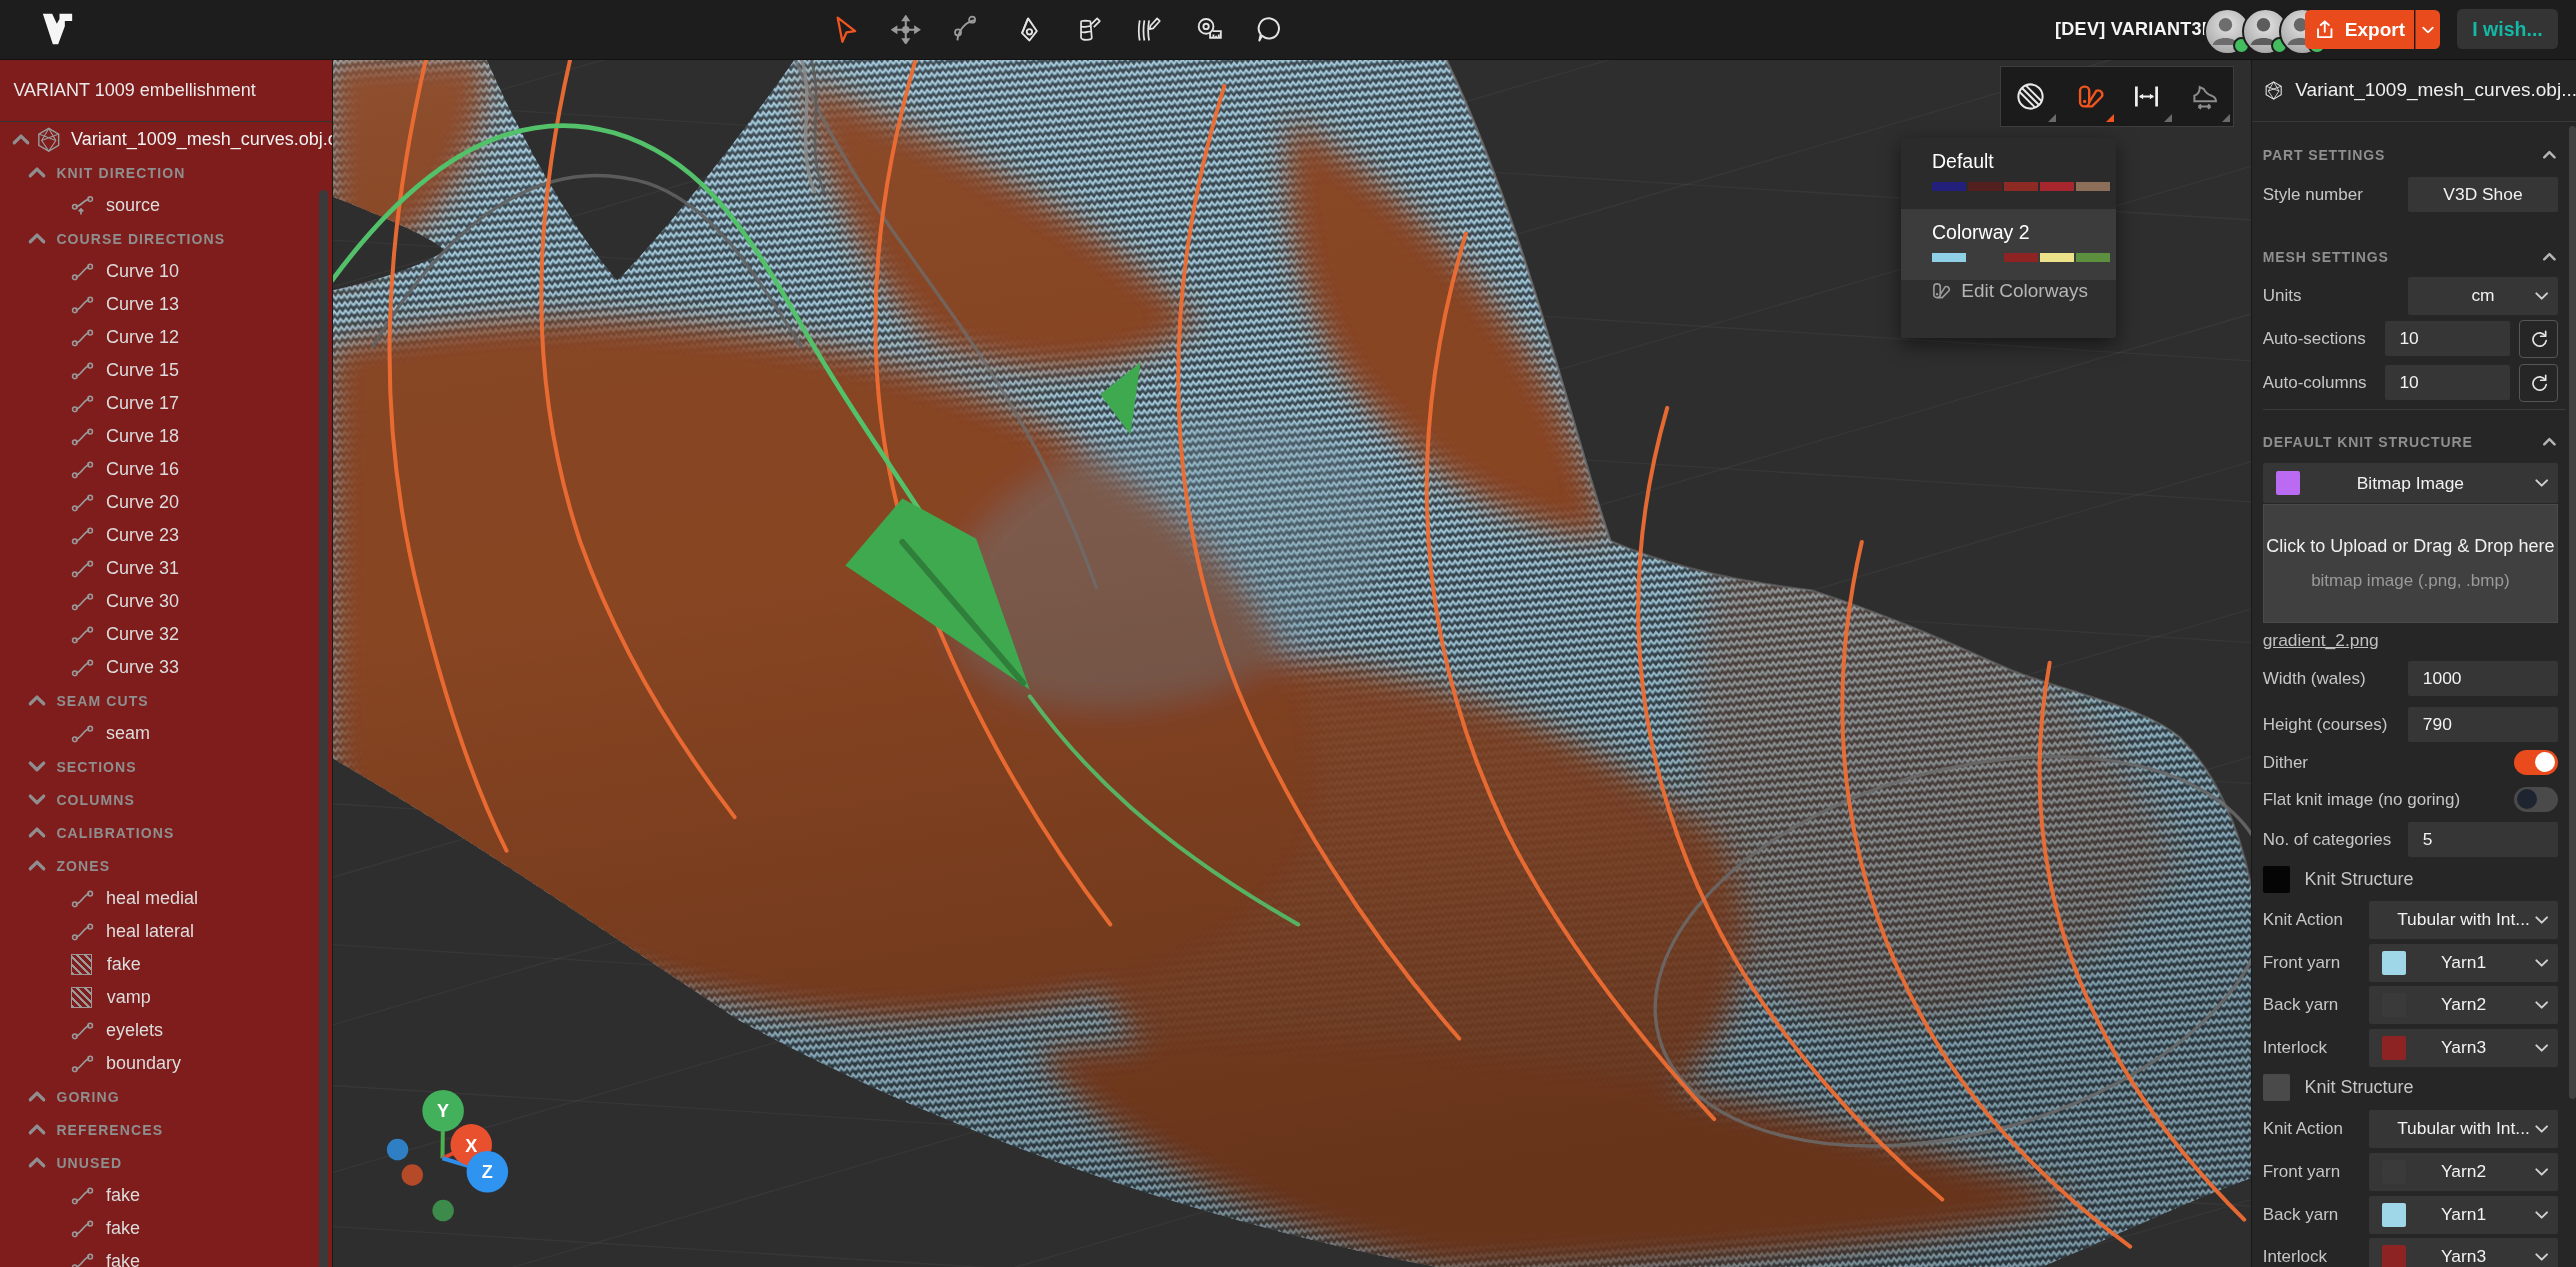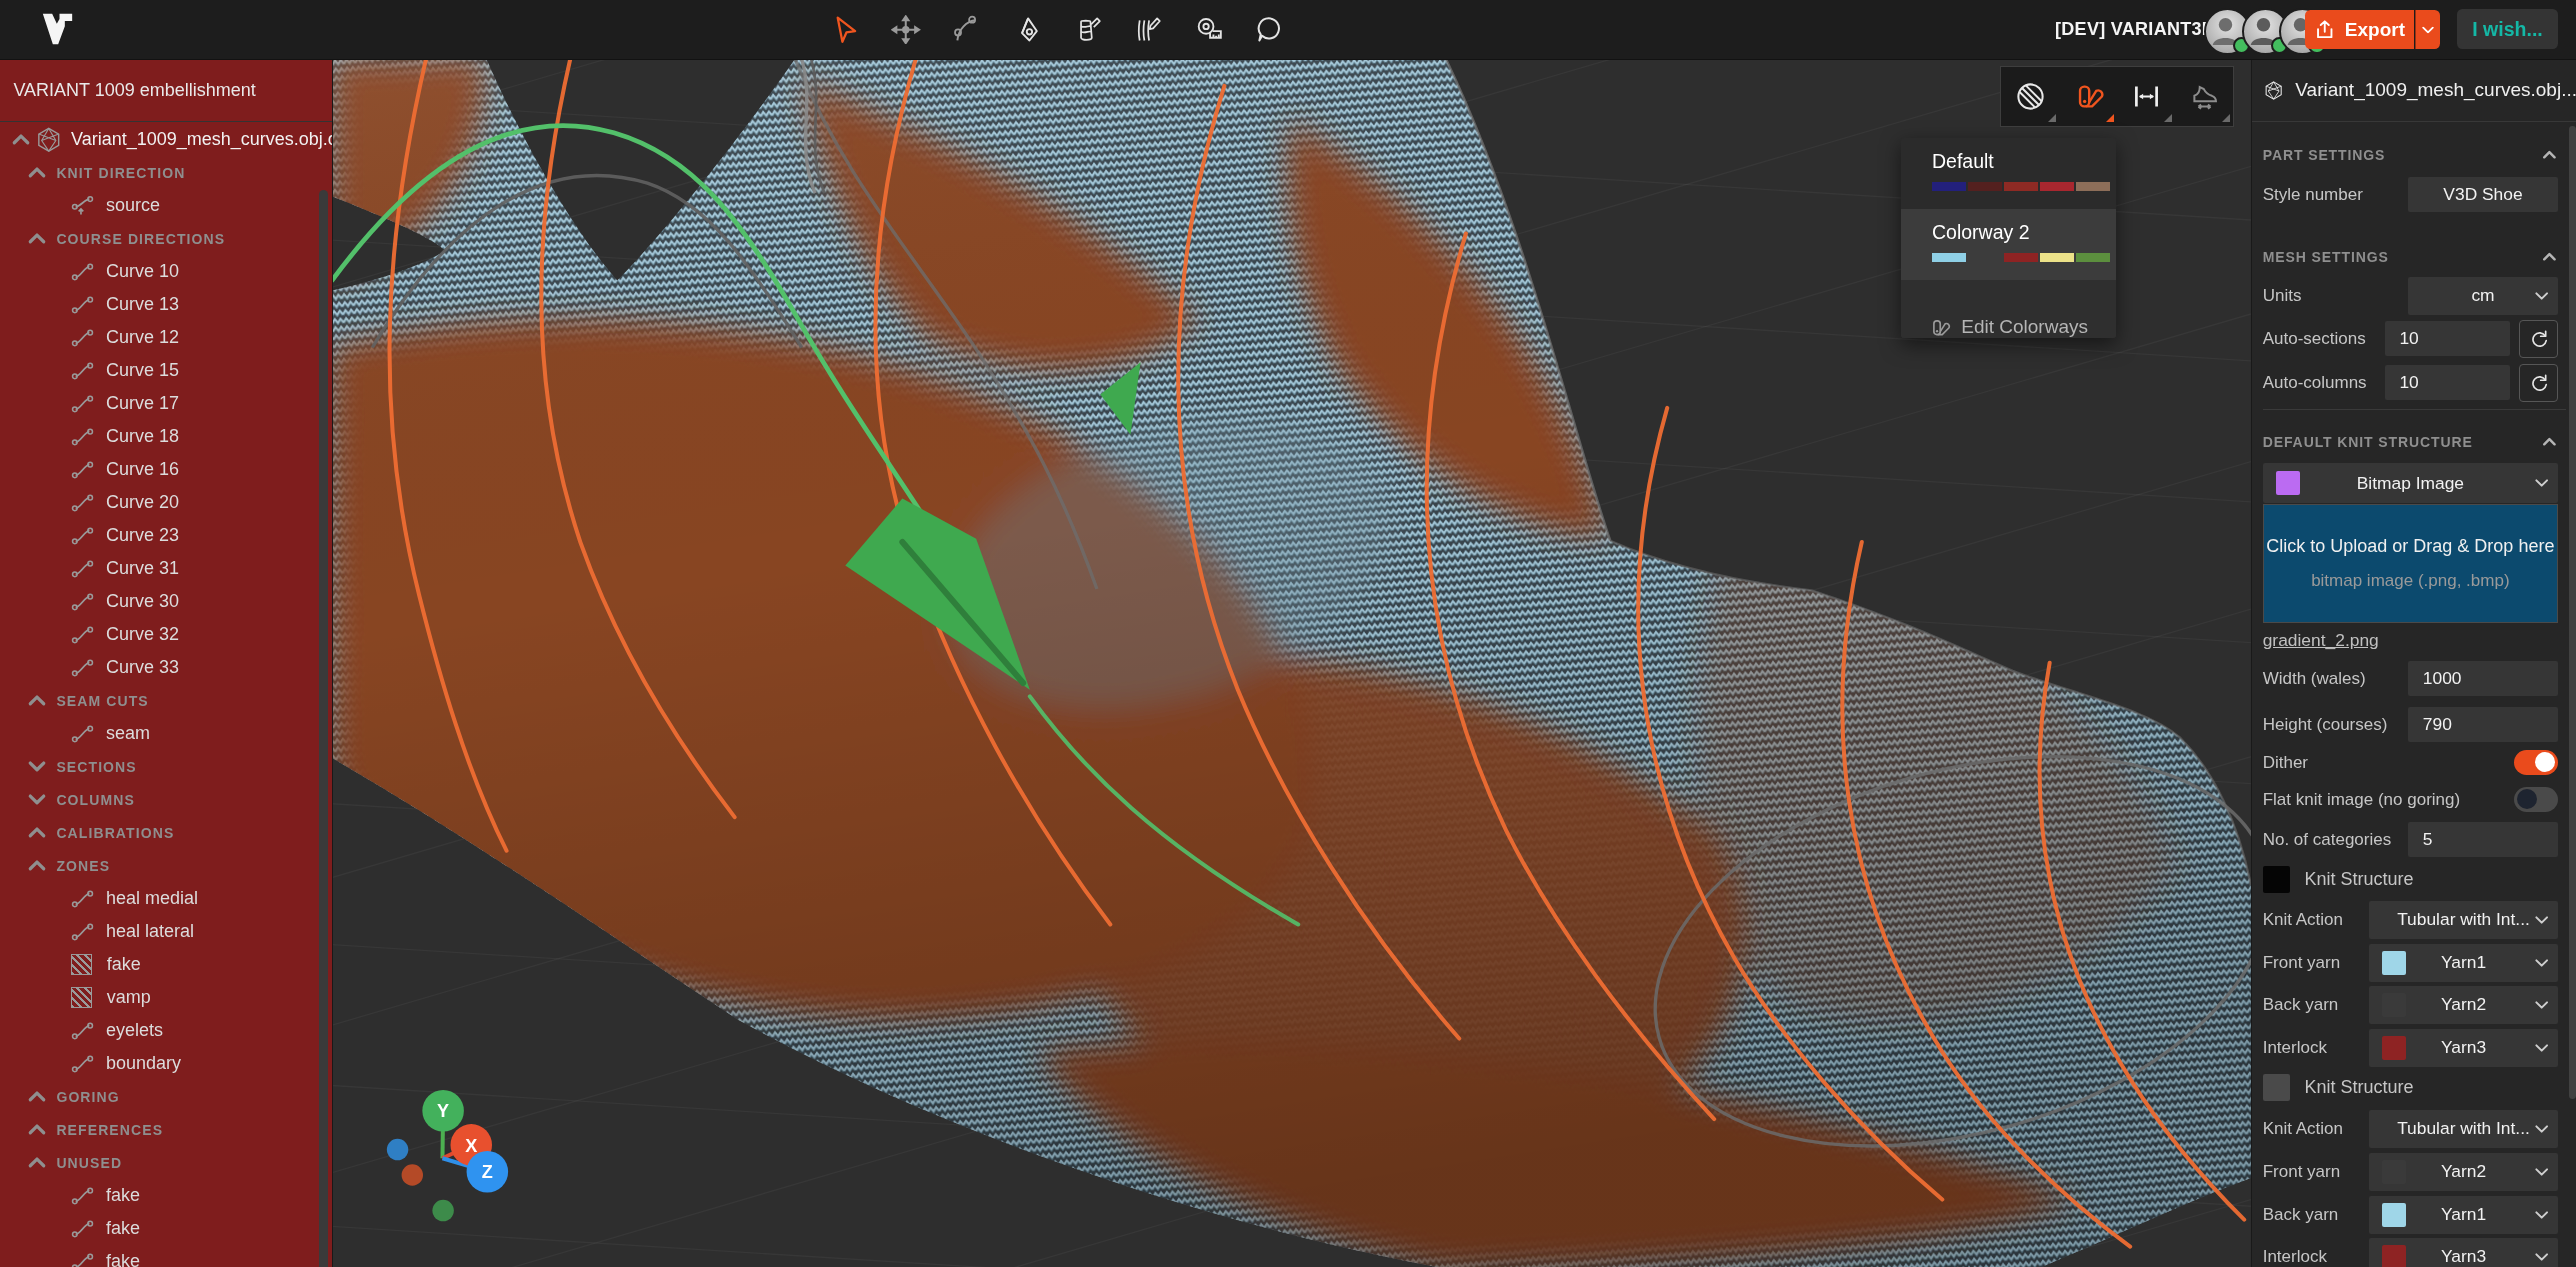--- a/index.html
+++ b/index.html
@@ -38,21 +38,21 @@
   #vp-toolbar{position:absolute;left:1668px;top:6.7px;width:232px;height:59px;background:#1b1b1b;border:1.3px solid #3e3e3e;display:flex;z-index:10;}
   .vtool{flex:1;position:relative;display:flex;align-items:center;justify-content:center;cursor:pointer;}
   .vtool .corner{position:absolute;right:3.4px;bottom:3.4px;width:0;height:0;border-left:8.7px solid transparent;border-bottom:8.7px solid #6a6a6a;}
   .vtool.active .corner{border-bottom-color:#f0551f;}
   #colorway-menu{position:absolute;left:1569px;top:79px;width:215px;background:#2b2b2b;border-radius:2.7px;box-shadow:0 6.7px 20px rgba(0,0,0,.5);z-index:11;overflow:hidden;}
   .cw-item{height:71px;padding:12px 0 0 31px;box-sizing:border-box;cursor:pointer;}
   .cw-item.selected{background:#3c3c3c;}
   .cw-name{color:#fff;font-size:19.5px;}
   .cw-strip{display:flex;gap:2px;margin-top:9.4px;}
   .cw-strip span{width:34px;height:8.7px;display:block;}
-  #cw-edit{height:58px;background:#2f2f2f;display:flex;align-items:flex-end;justify-content:center;gap:10.7px;color:#b5b5b5;font-size:19px;cursor:pointer;}
+  #cw-edit{height:58px;background:#2f2f2f;display:flex;align-items:flex-start;justify-content:center;gap:10.7px;color:#b5b5b5;font-size:19px;cursor:pointer;}
   #gizmo{position:absolute;left:40px;top:974px;z-index:9;}
   
   #panel{position:absolute;left:2251px;top:59px;width:325px;height:1209px;background:#262626;border-left:1.3px solid #191919;z-index:40;overflow:hidden;}
   #panel-header{position:absolute;left:0;top:0;width:100%;height:63px;border-bottom:1.3px solid #383838;display:flex;align-items:center;gap:12px;padding-left:12px;box-sizing:border-box;color:#f0f0f0;font-size:19px;}
   .sec-head{position:absolute;left:10.7px;right:20px;height:35px;display:flex;align-items:center;justify-content:space-between;color:#8f8f8f;font-size:14px;font-weight:bold;letter-spacing:0.9px;cursor:pointer;}
   .sec-head svg{color:#b5b5b5;}
   .prow{position:absolute;left:10.7px;right:19px;height:35px;display:flex;align-items:center;justify-content:space-between;}
   .plabel{color:#c6c6c6;font-size:17px;}
   .pinput{background:#363636;height:35px;border-radius:2px;color:#f2f2f2;font-size:17.4px;display:flex;align-items:center;padding-left:14.8px;box-sizing:border-box;cursor:text;}
   .w224{width:150px;}
@@ -60,21 +60,21 @@
   .sel{background:#363636;height:38px;border-radius:2px;color:#f2f2f2;font-size:17.4px;display:flex;align-items:center;justify-content:center;position:relative;cursor:pointer;}
   .sel .chev{position:absolute;right:9.4px;color:#cfcfcf;}
   .sel .sw{position:absolute;left:13.4px;width:24px;height:24px;border-radius:2px;}
   .refresh-btn{width:39px;height:38px;border:1.3px solid #565656;border-radius:4px;display:flex;align-items:center;justify-content:center;box-sizing:border-box;cursor:pointer;color:#e5e5e5;}
   .toggle{width:44px;height:25.5px;border-radius:12.7px;position:relative;cursor:pointer;}
   .toggle.on{background:#ea4b1c;}
   .toggle.off{background:#4a4a4a;}
   .toggle .knob{position:absolute;top:2.7px;width:20px;height:20px;border-radius:50%;}
   .toggle.on .knob{right:2.7px;background:#fff;}
   .toggle.off .knob{left:2.7px;background:#1e2430;}
-  #upload-box{position:absolute;left:10.7px;right:19px;top:445px;height:119px;border:1.3px solid #4a4a4a;background:#0c4a6e;box-sizing:border-box;display:flex;flex-direction:column;align-items:center;justify-content:center;gap:14.8px;cursor:pointer;}
+  #upload-box{position:absolute;left:10.7px;right:19px;top:445px;height:119px;border:1.3px solid #4a4a4a;background:#404040;box-sizing:border-box;display:flex;flex-direction:column;align-items:center;justify-content:center;gap:14.8px;cursor:pointer;}
   #upload-box .l1{color:#f0f0f0;font-size:18px;}
   #upload-box .l2{color:#9a9a9a;font-size:17px;}
   .file-link{color:#c0c0c0;font-size:17.4px;text-decoration:underline;cursor:pointer;}
   .ks-row{position:absolute;left:10.7px;height:32px;display:flex;align-items:center;gap:14.8px;}
   .ks-sw{width:27px;height:27px;border-radius:2px;}
   .divider{position:absolute;left:10.7px;right:10.7px;height:1.3px;background:#3a3a3a;}
   #panel-scroll{position:absolute;right:1.3px;top:67px;width:6.7px;height:973px;background:#414141;border-radius:3.4px;}
   .hidden-defs{position:absolute;width:0;height:0;overflow:hidden;}
 </style>
 </head>

